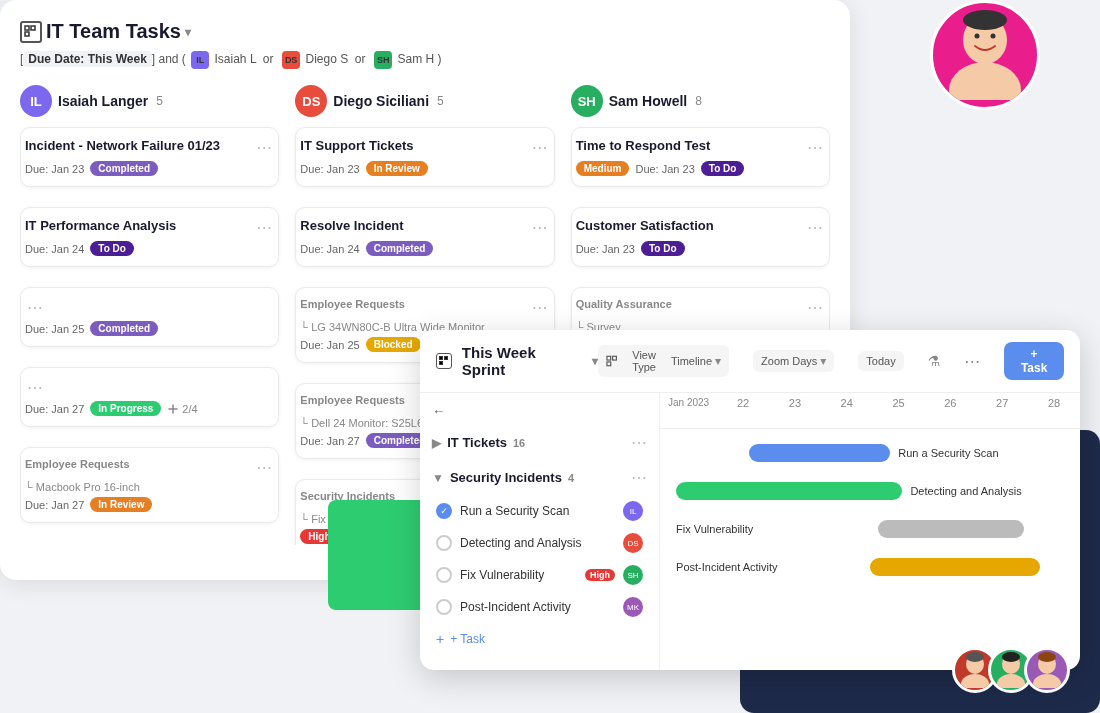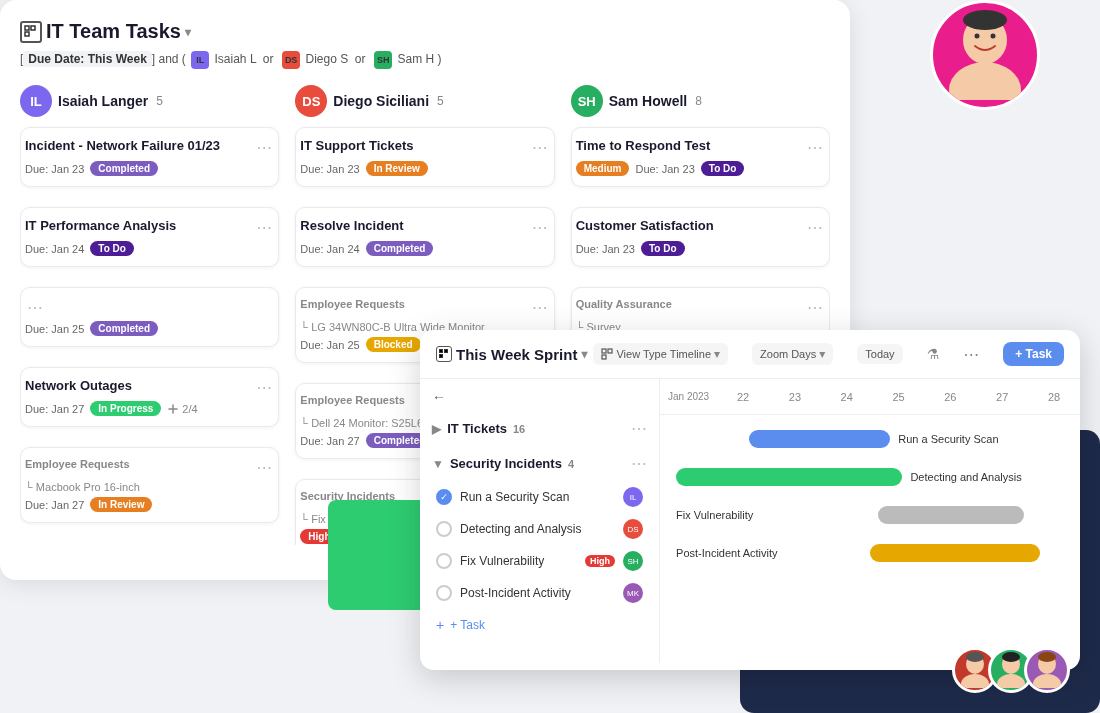--- a/index.html
+++ b/index.html
@@ -209,21 +209,21 @@
       padding: 12px 16px;
       border-bottom: 1px solid #eee;
     }
 
     .sprint-title {
       font-size: 15px;
       font-weight: 700;
       color: #1a1a2e;
       display: flex;
       align-items: center;
-      gap: 4px;
+      gap: 10px;
     }
 
     .sprint-controls {
       display: flex;
       align-items: center;
       gap: 24px;
     }
 
     .ctrl-btn {
       font-size: 11px;
@@ -324,21 +324,20 @@
     .gantt-area {
       flex: 1;
       overflow: hidden;
     }
 
     .gantt-header {
       display: flex;
       border-bottom: 1px solid #eee;
       padding: 4px 0;
       height: 36px;
-      align-items: center;
     }
 
     .gantt-day {
       flex: 1;
       text-align: center;
       font-size: 11px;
       color: #888;
     }
 
     .gantt-bars {
@@ -496,21 +495,20 @@
           <span class="dots-menu">⋯</span>
         </div>
         <div class="task-meta">
           <span class="due-date">Due: Jan 25</span>
           <span class="badge badge-completed">Completed</span>
         </div>
       </div>
 
       <div class="task-card">
         <div class="task-card-header">
-          <span class="task-title">Network Outages</span>
           <span class="dots-menu">⋯</span>
         </div>
         <div class="task-meta">
           <span class="due-date">Due: Jan 27</span>
           <span class="badge badge-inprogress">In Progress</span>
           <span class="subtask-count">
             <svg width="12" height="12" viewBox="0 0 12 12" fill="none">
                 <path d="M2 6h8M6 2v8" stroke="#888" stroke-width="1.5" stroke-linecap="round"></path>
               </svg>
             <span>2/4</span>

